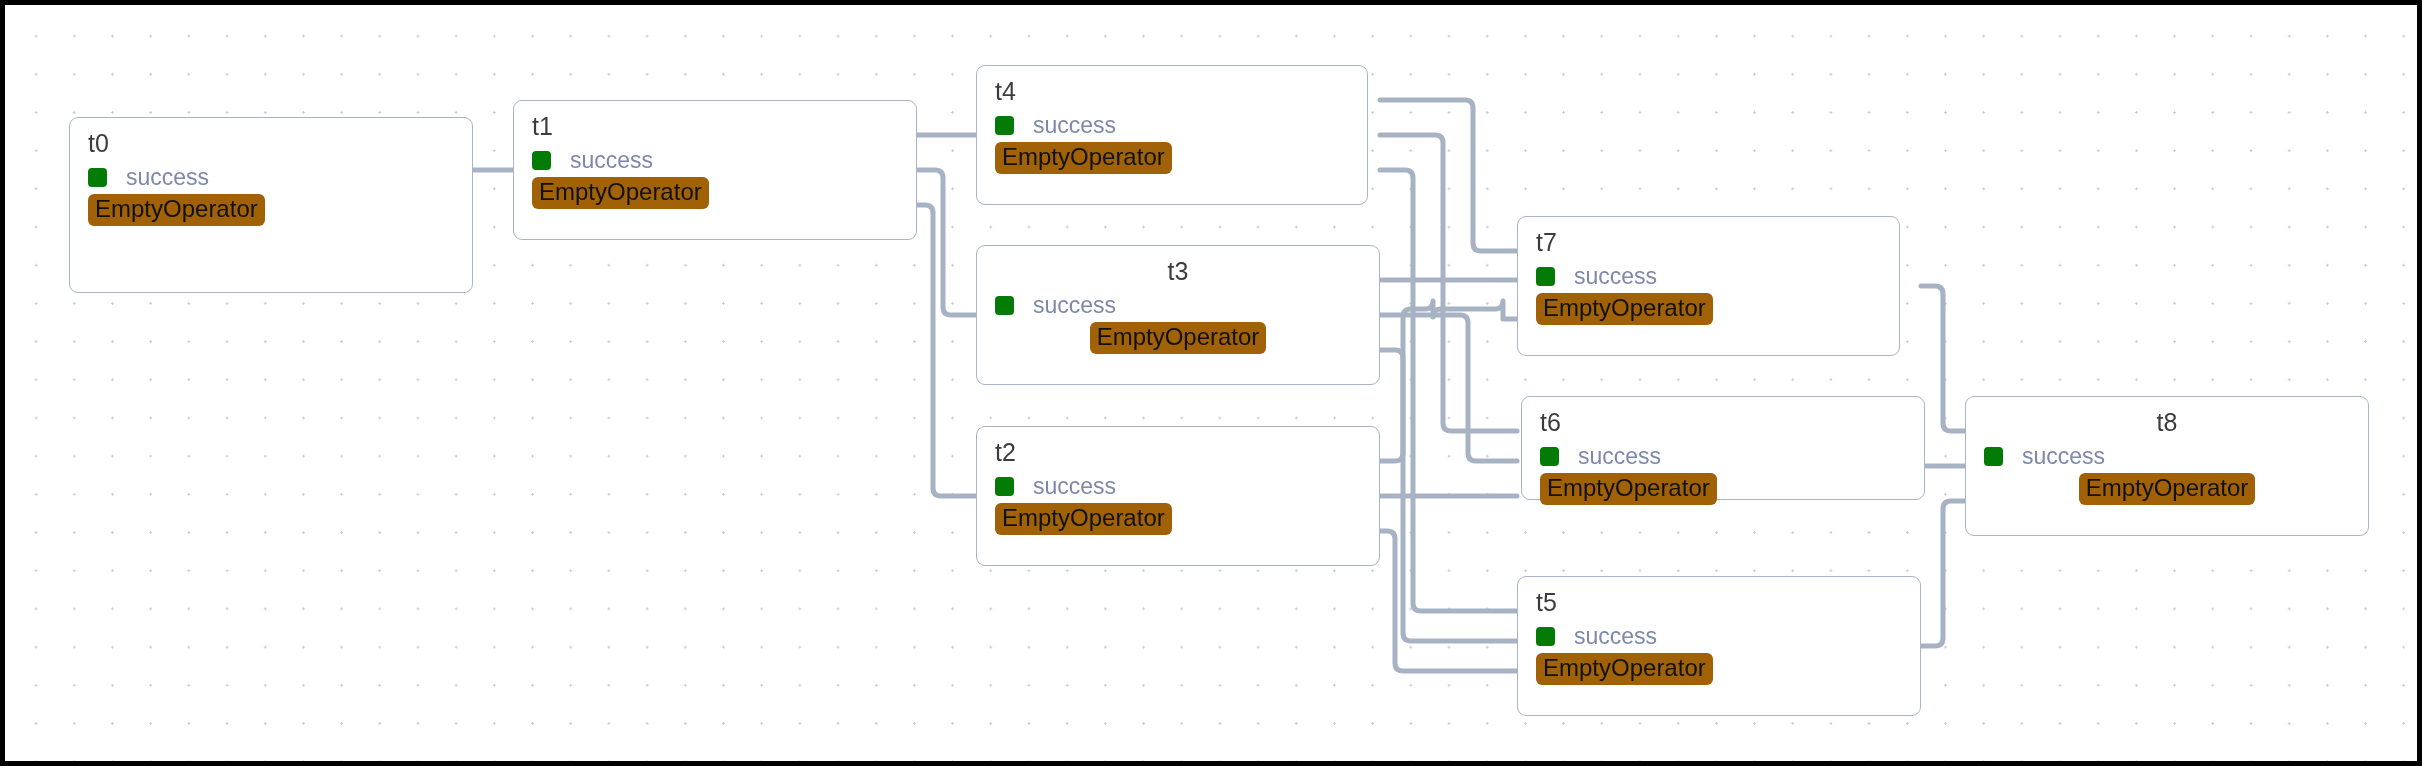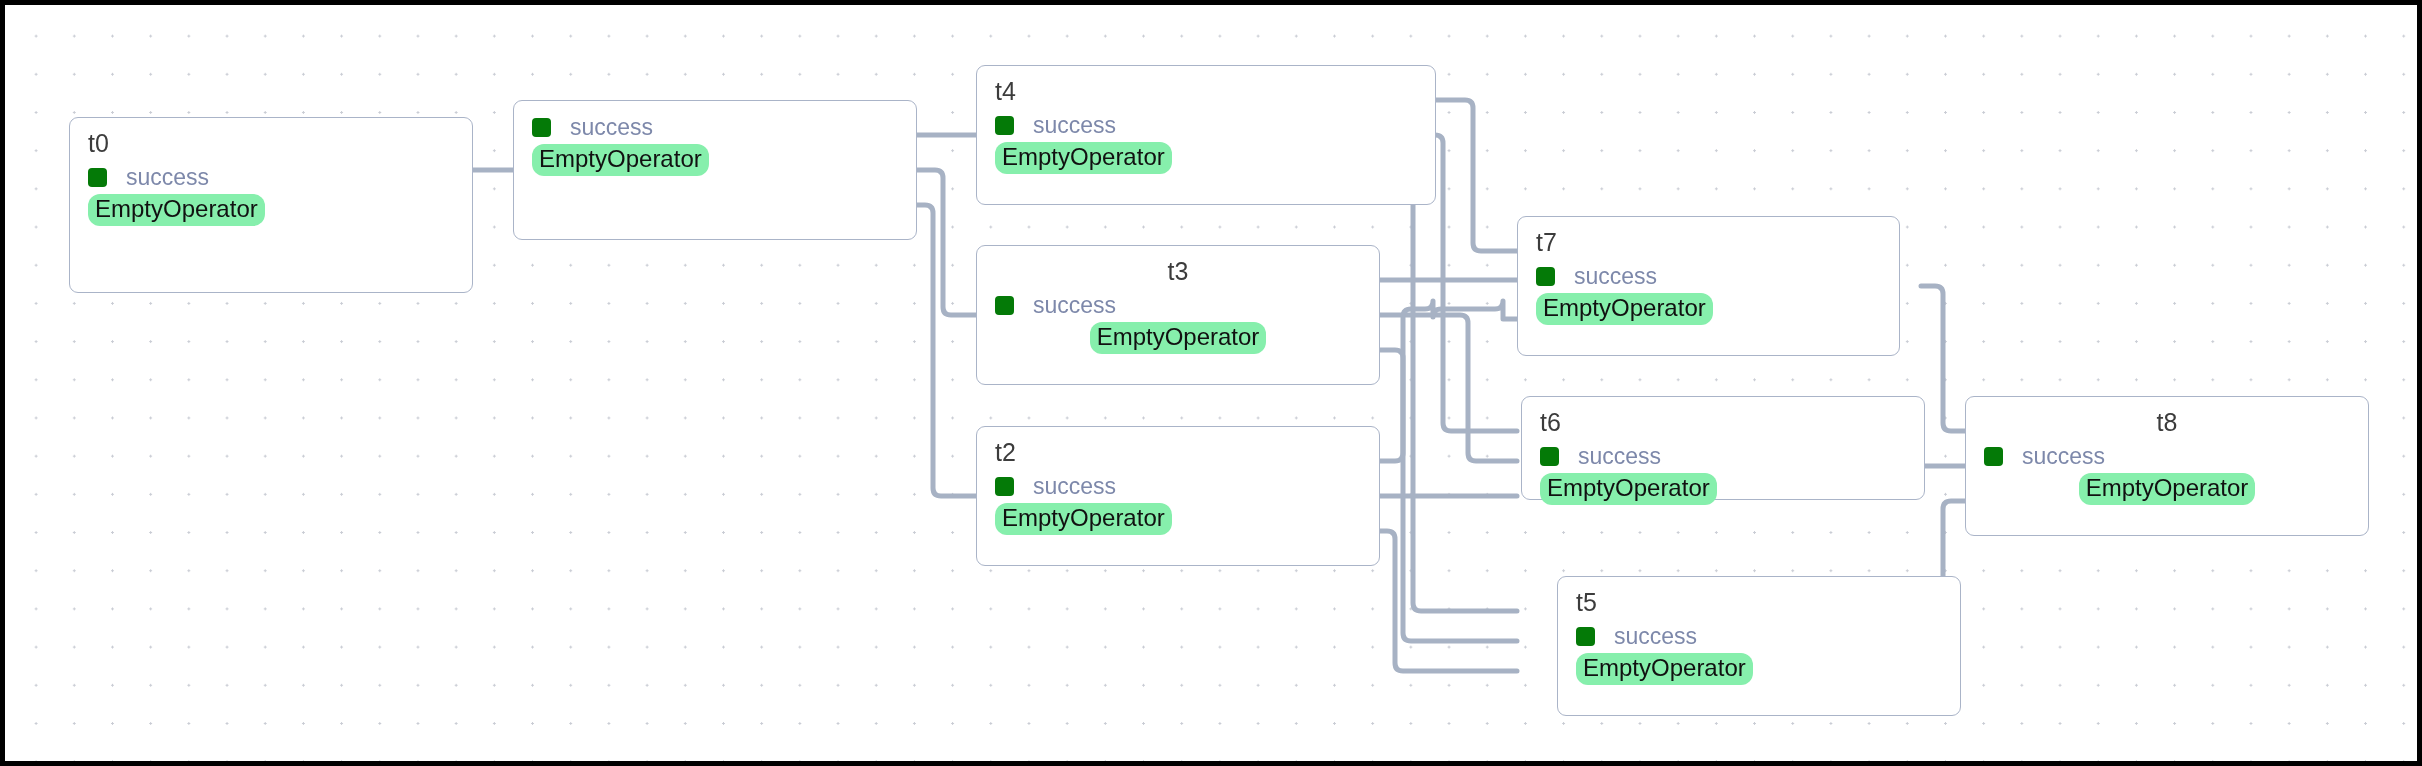--- a/index.html
+++ b/index.html
@@ -83,22 +83,22 @@
     font-size: 23px;
     color: #7d88aa;
     white-space: nowrap;
     line-height: 1;
   }
 
   .operator-chip {
     display: inline-block;
     font-size: 24px;
     color: #111111;
-    background: #86efac;
-    border-radius: 12px;
+    background: #a16207;
+    border-radius: 6px;
     padding: 2px 7px 3px 7px;
     line-height: 1.12;
     white-space: nowrap;
   }
 </style>
 </head>
 <body>
 
 <div id="graph-canvas">
 
@@ -143,27 +143,28 @@
   <div id="node-layer">
       <div class="task-node" style="left: 64px; top: 112px; width: 404px; height: 176px;">
         <div class="node-title">t0</div>
         <div class="node-state-row">
           <span class="state-swatch"></span>
           <span class="state-label">success</span>
         </div>
         <div><span class="operator-chip">EmptyOperator</span></div>
       </div>
       <div class="task-node" style="left: 508px; top: 95px; width: 404px; height: 140px;">
-        <div class="node-state-row">
-          <span class="state-swatch"></span>
-          <span class="state-label">success</span>
-        </div>
-        <div><span class="operator-chip">EmptyOperator</span></div>
-      </div>
-      <div class="task-node" style="left: 971px; top: 60px; width: 460px; height: 140px;">
+        <div class="node-title">t1</div>
+        <div class="node-state-row">
+          <span class="state-swatch"></span>
+          <span class="state-label">success</span>
+        </div>
+        <div><span class="operator-chip">EmptyOperator</span></div>
+      </div>
+      <div class="task-node" style="left: 971px; top: 60px; width: 392px; height: 140px;">
         <div class="node-title">t4</div>
         <div class="node-state-row">
           <span class="state-swatch"></span>
           <span class="state-label">success</span>
         </div>
         <div><span class="operator-chip">EmptyOperator</span></div>
       </div>
       <div class="task-node" style="left: 971px; top: 240px; width: 404px; height: 140px; text-align: center;">
         <div class="node-title">t3</div>
         <div class="node-state-row">
@@ -189,21 +190,21 @@
         <div><span class="operator-chip">EmptyOperator</span></div>
       </div>
       <div class="task-node" style="left: 1516px; top: 391px; width: 404px; height: 104px;">
         <div class="node-title">t6</div>
         <div class="node-state-row">
           <span class="state-swatch"></span>
           <span class="state-label">success</span>
         </div>
         <div><span class="operator-chip">EmptyOperator</span></div>
       </div>
-      <div class="task-node" style="left: 1512px; top: 571px; width: 404px; height: 140px; margin-left: 40px;">
+      <div class="task-node" style="left: 1512px; top: 571px; width: 404px; height: 140px;">
         <div class="node-title">t5</div>
         <div class="node-state-row">
           <span class="state-swatch"></span>
           <span class="state-label">success</span>
         </div>
         <div><span class="operator-chip">EmptyOperator</span></div>
       </div>
       <div class="task-node" style="left: 1960px; top: 391px; width: 404px; height: 140px; text-align: center;">
         <div class="node-title">t8</div>
         <div class="node-state-row">

